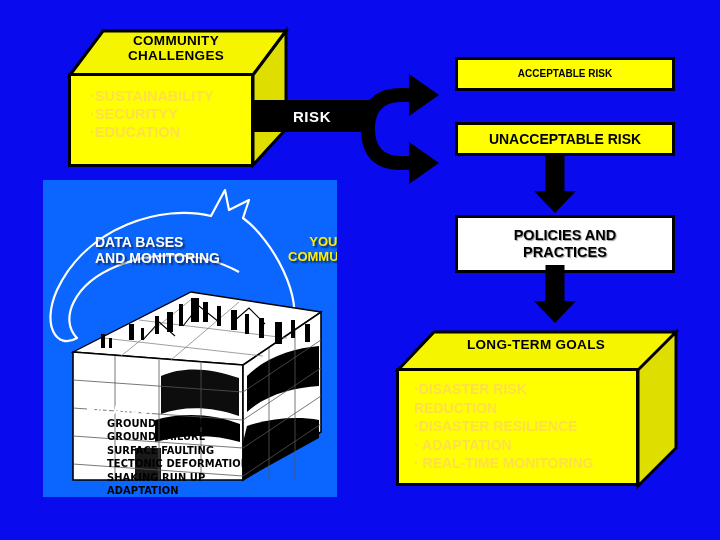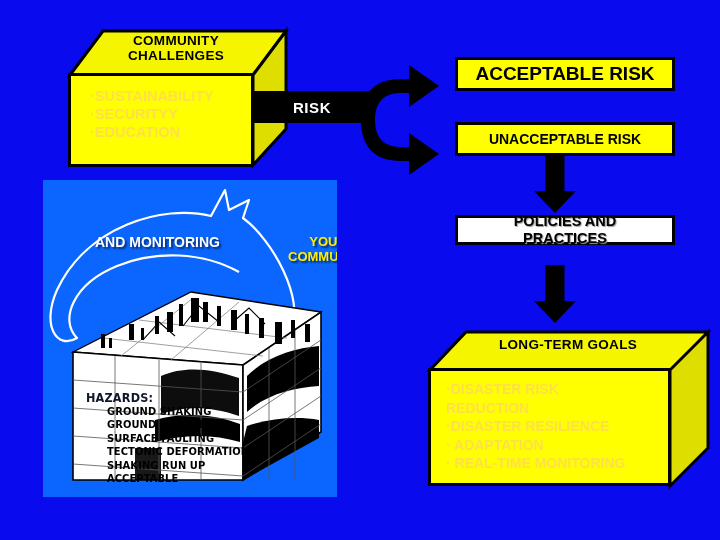--- a/index.html
+++ b/index.html
@@ -51,21 +51,21 @@
   
   .varrow{position:absolute;}
   .varrow .shaft{position:absolute;background:#000;left:50%;transform:translateX(-50%);top:0;}
   .varrow .head{
     position:absolute;left:50%;transform:translateX(-50%);bottom:0;
     width:0;height:0;border-left:21px solid transparent;border-right:21px solid transparent;
     border-top:22px solid #000;
   }
 
   
-  #risk-arrow{position:absolute;left:253px;top:76px;width:190px;height:70px;}
+  #risk-arrow{position:absolute;left:253px;top:85px;width:190px;height:70px;}
   #risk-bar{
     position:absolute;left:0;top:15px;width:118px;height:32px;background:#000;
     display:flex;align-items:center;justify-content:center;
     color:#fff;font-weight:bold;font-size:15px;letter-spacing:.6px;
     z-index:3;
   }
   #risk-curve{position:absolute;left:90px;top:-33px;}
 
   
   #panel{
@@ -78,22 +78,23 @@
   #lbl-databases{
     left:52px;top:55px;color:#ffffff;font-size:14px;
     text-shadow:2px 2px 2px rgba(0,0,0,.55);
   }
   #lbl-community{
     left:245px;top:55px;color:#ffee00;font-size:13px;text-align:center;
     text-shadow:2px 2px 2px rgba(0,0,0,.6);
   }
   #hazards-block{position:absolute;left:43px;top:210px;z-index:9;}
   #hazards-title{
-    color:#0f172a;font-weight:bold;font-size:12.5px;letter-spacing:.2px;
+    color:#ffffff;font-weight:bold;font-size:12.5px;letter-spacing:.2px;
     font-family:"DejaVu Sans Condensed","Liberation Sans",sans-serif;
+    margin-top:12px;
   }
   .hazard-item{
     color:#000;font-weight:bold;font-size:11px;line-height:1.22;letter-spacing:.1px;
     font-family:"DejaVu Sans Condensed","Liberation Sans",sans-serif;
     margin-left:21px;
   }
 </style>
 </head>
 <body>
 
@@ -125,44 +126,44 @@
 
   <div id="risk-arrow">
     <div id="risk-bar">RISK</div>
     <svg id="risk-curve" width="115" height="140">
 
       <path d="M 18,77 C 18,50 32,36 58,36 L 66,36 L 66,22 L 96,43 L 66,64 L 66,50 L 58,50 C 42,50 32,58 32,77
                C 32,96 42,104 58,104 L 66,104 L 66,90 L 96,111 L 66,132 L 66,118 L 58,118 C 32,118 18,104 18,77 Z" fill="#000"></path>
     </svg>
   </div>
 
-  <div class="flatbox yellow" style="left:455px;top:57px;width:220px;height:34px;font-size:19px;">
+  <div class="flatbox yellow" style="left:455px;top:57px;width:220px;height:34px;font-size:10px;">
     <span>ACCEPTABLE RISK</span>
   </div>
 
   <div class="flatbox yellow" style="left:455px;top:110px;width:220px;height:34px;font-size:14px;margin-top:12px;">
     <span>UNACCEPTABLE RISK</span>
   </div>
 
   <div class="varrow" style="left:534px;top:155px;width:42px;height:58px;">
     <div class="shaft" style="width:19px;height:38px;"></div>
     <div class="head"></div>
   </div>
 
-  <div class="flatbox white" style="left:455px;top:215px;width:220px;height:30px;font-size:14.5px;flex-direction:column;">
+  <div class="flatbox white" style="left:455px;top:215px;width:220px;height:58px;font-size:14.5px;flex-direction:column;">
     <span>POLICIES AND</span>
     <span>PRACTICES</span>
   </div>
 
   <div class="varrow" style="left:534px;top:265px;width:42px;height:58px;">
     <div class="shaft" style="width:19px;height:38px;"></div>
     <div class="head"></div>
   </div>
 
-  <div class="box3d" id="goals-box" style="left:428px;top:330px;width:262px;height:158px;">
+  <div class="box3d" id="goals-box" style="left:396px;top:330px;width:262px;height:158px;">
 
     <svg width="282" height="44" style="position:absolute;left:0;top:0;overflow:visible;">
       <polygon points="2,40 38,2 280,2 244,40" fill="#f5f500" stroke="#000" stroke-width="3"></polygon>
     </svg>
 
     <svg width="44" height="160" style="position:absolute;left:240px;top:0px;overflow:visible;">
       <polygon points="2,40 40,2 40,118 2,156" fill="#dede00" stroke="#000" stroke-width="3"></polygon>
     </svg>
 
     <div class="face-front" style="left:0px;top:38px;width:243px;height:118px;border-width:3px;"></div>
@@ -245,32 +246,33 @@
         <rect x="262" y="144" width="5" height="18"></rect>
       </g>
       <g stroke="#000" stroke-width="1.1" fill="none">
         <path d="M 100,160 L 116,142 L 132,156"></path>
         <path d="M 140,146 L 156,126 L 176,142"></path>
         <path d="M 190,142 L 206,128 L 222,144"></path>
       </g>
     </svg>
 
     <div class="panel-label" id="lbl-databases">
+      <div>DATA BASES</div>
       <div>AND MONITORING</div>
     </div>
 
     <div class="panel-label" id="lbl-community">
       <div>YOUR</div>
       <div>COMMUNITY</div>
     </div>
 
     <div id="hazards-block">
       <div id="hazards-title">HAZARDS:</div>
       <div class="hazard-item">GROUND SHAKING</div>
       <div class="hazard-item">GROUND FAILURE</div>
       <div class="hazard-item">SURFACE FAULTING</div>
       <div class="hazard-item">TECTONIC DEFORMATION</div>
       <div class="hazard-item">SHAKING RUN UP</div>
-      <div class="hazard-item">ACCEPTABLE</div>
+      <div class="hazard-item">ADAPTATION</div>
     </div>
   </div>
 
 </div>
 
 </body></html>

